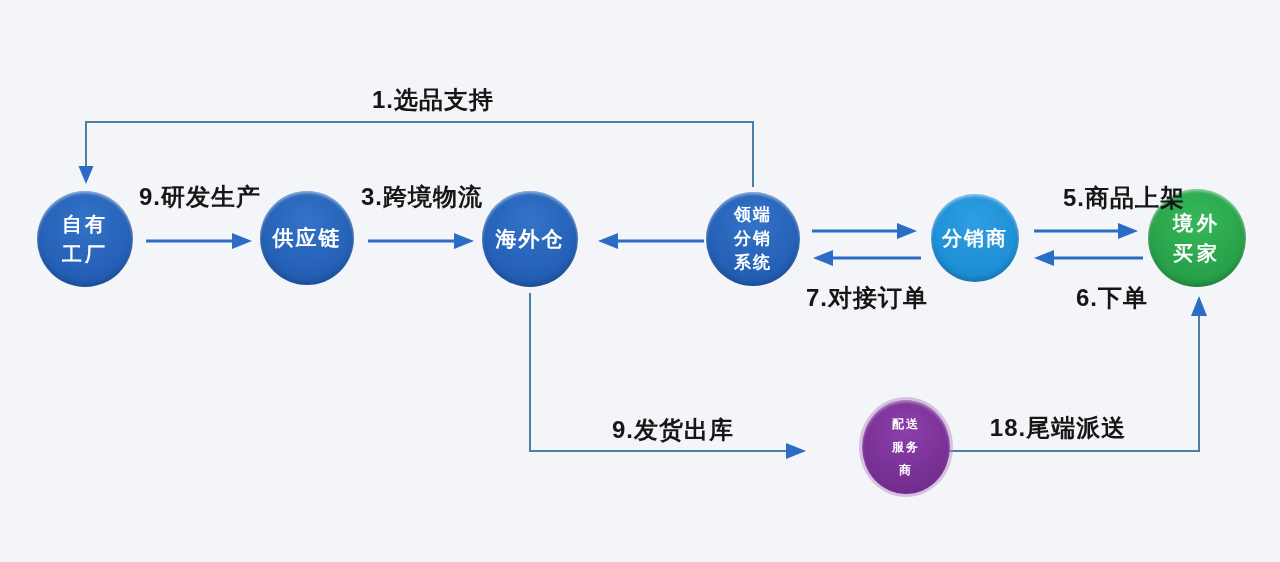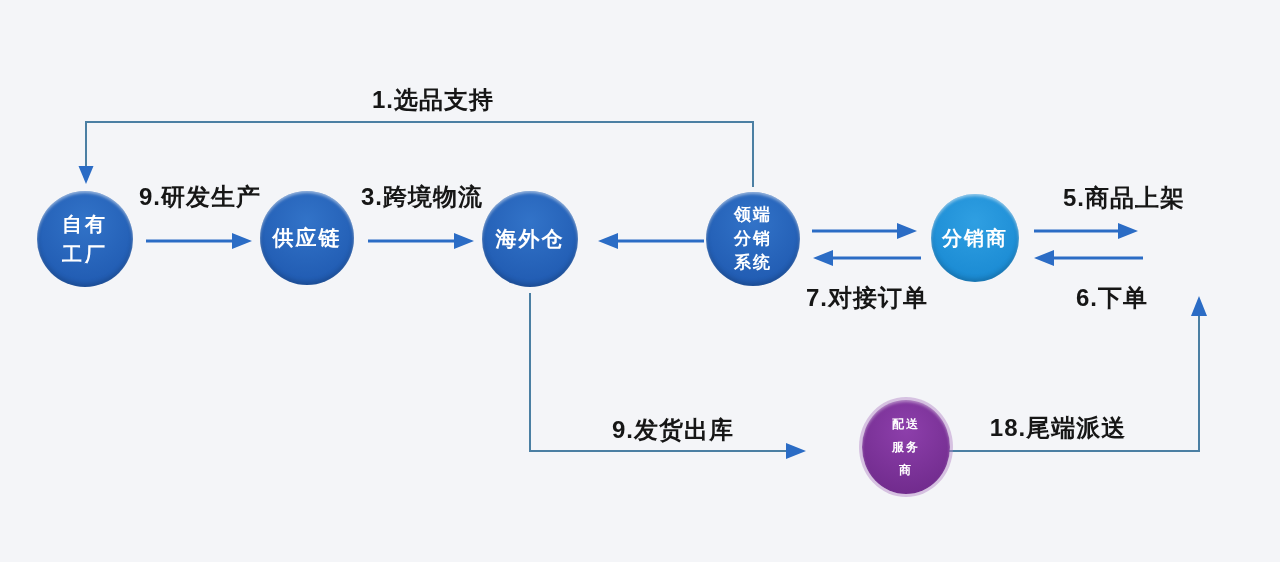--- a/index.html
+++ b/index.html
@@ -111,20 +111,24 @@
   <div class="node deep n3" style="left:706px;top:192px;width:94px;height:94px;">
     <span>领端</span>
     <span>分销</span>
     <span>系统</span>
   </div>
 
   <div class="node light n1" style="left:931px;top:194px;width:88px;height:88px;font-size:20px;">
     <span>分销商</span>
   </div>
 
+  <div class="node green n2" style="left:1148px;top:189px;width:98px;height:98px;letter-spacing:4px;">
+    <span>境外</span>
+    <span>买家</span>
+  </div>
 
   <div class="node purple n3" style="left:862px;top:400px;width:88px;height:94px;font-size:12px;line-height:23px;">
     <span>配送</span>
     <span>服务</span>
     <span>商</span>
   </div>
 
   <div class="step" style="left:433px;top:84px;">1.选品支持</div>
   <div class="step" style="left:200px;top:181px;">9.研发生产</div>
   <div class="step" style="left:422px;top:181px;">3.跨境物流</div>

